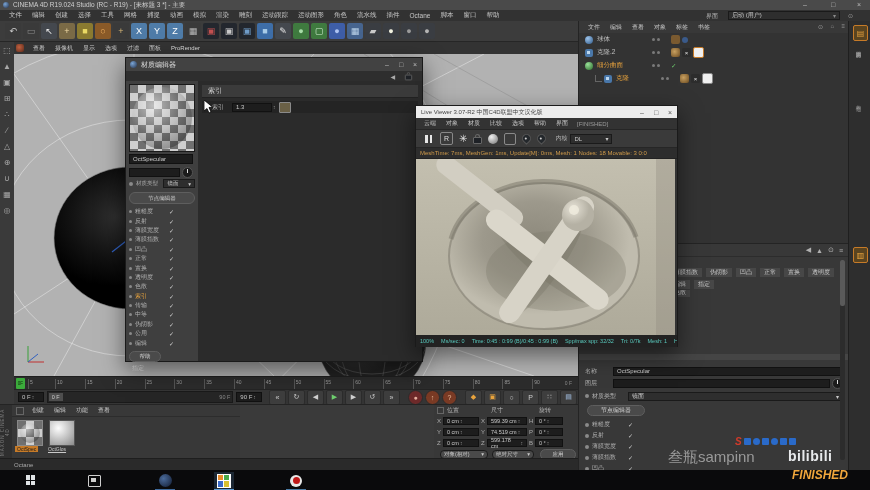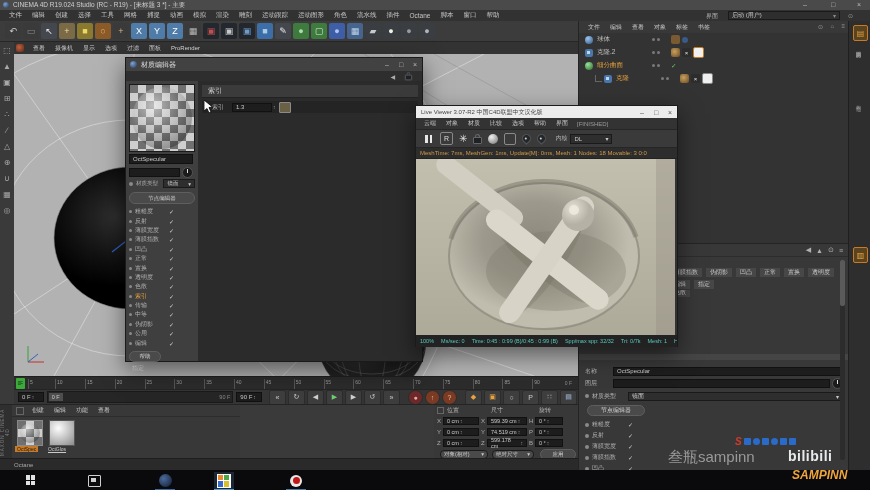--- a/index.html
+++ b/index.html
@@ -736,21 +736,21 @@
     <span style="color:#d03a2a;font-weight:bold;font-size:10px;font-style:italic;">S</span>
     <span style="width:7px;height:7px;background:#2a6ac9;border-radius:1px;"></span>
     <span style="width:7px;height:7px;background:#2a6ac9;border-radius:50%;"></span>
     <span style="width:7px;height:7px;background:#2a6ac9;border-radius:1px;"></span>
     <span style="width:7px;height:7px;background:#2a6ac9;border-radius:50%;"></span>
     <span style="width:7px;height:7px;background:#2a6ac9;border-radius:1px;"></span>
     <span style="width:7px;height:7px;background:#2a6ac9;border-radius:1px;"></span>
   </div>
   <span class="abs" style="left:668px;top:448px;z-index:60;font-size:15px;color:#9a9a9a;">叁瓶sampinn</span>
   <span class="abs" style="left:788px;top:448px;z-index:60;font-size:14px;font-weight:bold;color:#e8eaec;letter-spacing:0.5px;">bilibili</span>
-  <span class="abs" style="left:792px;top:468px;z-index:62;font-size:12px;font-weight:bold;font-style:italic;color:#f0a63c;">SAMPINN</span>
+  <span class="abs" style="left:792px;top:468px;z-index:62;font-size:12px;font-weight:bold;font-style:italic;color:#f0a63c;">FINISHED</span>
 
   <div class="abs" style="left:0;top:470px;width:870px;height:20px;background:#0a0a0c;z-index:55;">
     <div class="abs" style="left:26px;top:5px;width:10px;height:10px;display:grid;grid-template-columns:4px 4px;grid-gap:1px;">
       <span style="background:#dfe3e6;"></span>
         <span style="background:#dfe3e6;"></span>
       <span style="background:#dfe3e6;"></span>
         <span style="background:#dfe3e6;"></span>
     </div>
     <div class="abs" style="left:88px;top:5px;width:11px;height:10px;border:1px solid #cfcfcf;border-radius:1px;">
       <span style="position:absolute;left:2px;top:2px;width:5px;height:4px;background:#cfcfcf;"></span>

